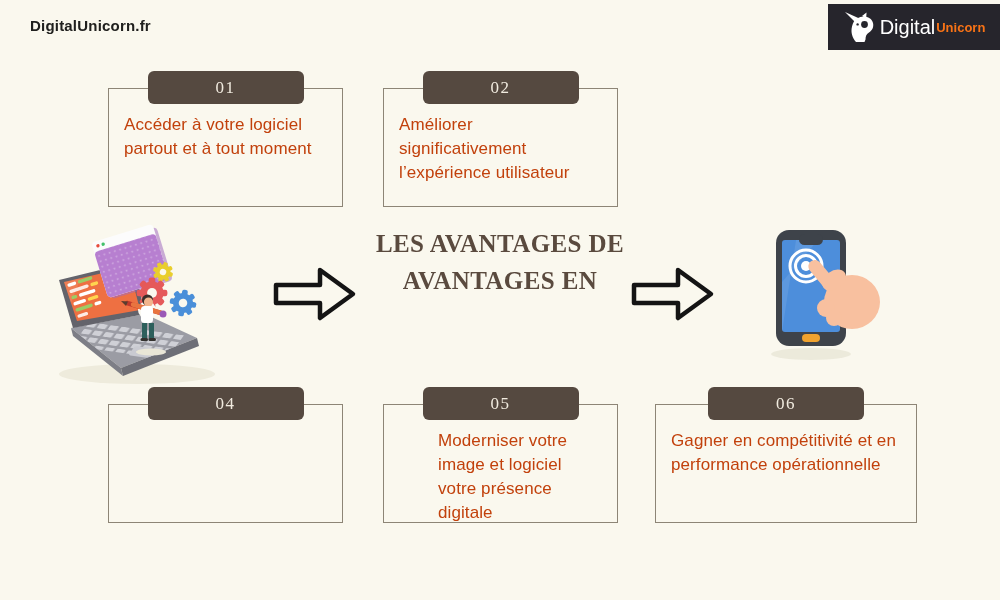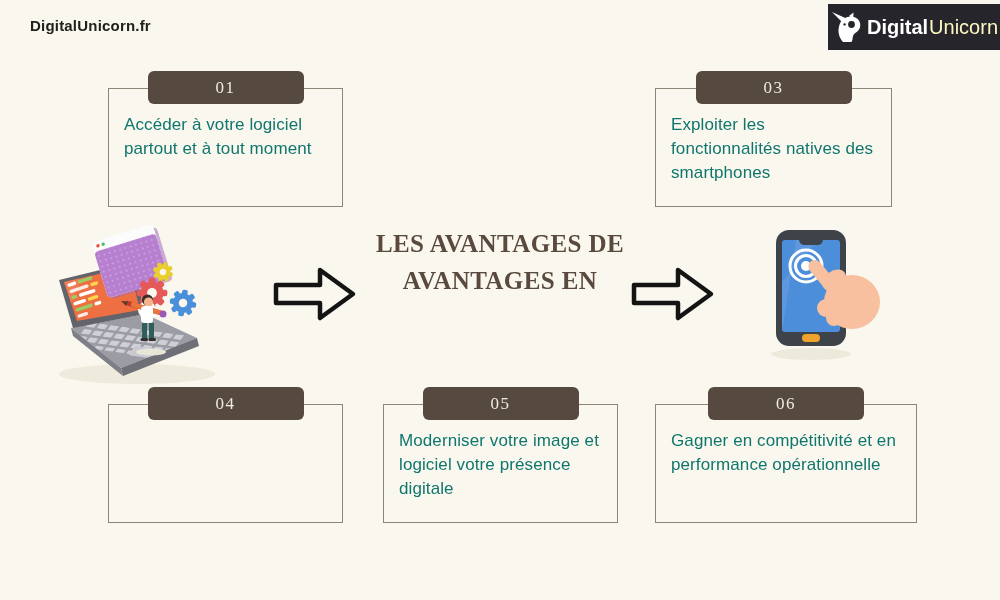--- a/index.html
+++ b/index.html
@@ -9,41 +9,41 @@
   }
   
   .site-url{
     position:absolute;left:30px;top:17px;font-size:15px;font-weight:600;
     color:#20201e;letter-spacing:.2px;
   }
   .logo-box{
     position:absolute;right:0;top:4px;width:172px;height:46px;background:#26252c;
     display:flex;align-items:center;justify-content:center;gap:1px;
   }
-  .logo-bold{color:#ffffff;font-size:20px;font-weight:bold;}
-  .logo-reg{color:#fef9c3;font-size:20px;font-weight:normal;}
+  .logo-bold{color:#ffffff;font-size:20px;font-weight:normal;}
+  .logo-reg{color:#f97316;font-size:13px;font-weight:bold;}
   
   .card{
     position:absolute;width:235px;height:119px;border:1px solid #8d8576;
     background:transparent;box-sizing:border-box;
   }
   .card .badge{
     position:absolute;top:-18px;left:50%;transform:translateX(-50%);
     width:156px;height:33px;background:#554940;border-radius:6px;
     display:flex;align-items:center;justify-content:center;
     color:#f1ebdf;font-family:"Liberation Serif",serif;font-size:17px;letter-spacing:1.5px;
   }
   .card .card-text{
-    padding:24px 16px 0 15px;font-size:17px;line-height:1.42;color:#0f766e;letter-spacing:.1px;
+    padding:24px 16px 0 15px;font-size:17px;line-height:1.42;color:#c2410c;letter-spacing:.1px;
   }
   .pos-c1{left:108px;top:88px;}
   .pos-c2{left:383px;top:88px;}
   .pos-c3{left:655px;top:88px;width:237px;}
   .pos-c4{left:108px;top:404px;}
-  .pos-c5{left:383px;top:404px;}
+  .pos-c5{left:383px;top:404px;padding-left:39px;}
   .pos-c6{left:655px;top:404px;width:262px;}
   
   .center-title{
     position:absolute;left:340px;top:226px;width:320px;text-align:center;
     font-family:"Liberation Serif",serif;font-size:25px;line-height:36.8px;
     color:#5a4a3e;letter-spacing:.4px;font-weight:600;
   }
   
   .arrow1{position:absolute;left:270px;top:263px;}
   .arrow2{position:absolute;left:628px;top:263px;}
@@ -69,23 +69,23 @@
       <circle cx="14.6" cy="15.4" r="1.2" fill="#26252c"></circle>
     </svg>
     <span class="logo-bold">Digital</span>
       <span class="logo-reg">Unicorn</span>
   </div>
 
   <div class="card pos-c1">
     <div class="badge">01</div>
     <div class="card-text">Accéder à votre logiciel partout et à tout moment</div>
   </div>
-  <div class="card pos-c3">
-    <div class="badge">03</div>
-    <div class="card-text">Exploiter les fonctionnalités natives des smartphones</div>
+  <div class="card pos-c2">
+    <div class="badge">02</div>
+    <div class="card-text">Améliorer significativement l’expérience utilisateur</div>
   </div>
 
   <div class="card pos-c4">
     <div class="badge">04</div>
   </div>
   <div class="card pos-c5">
     <div class="badge">05</div>
     <div class="card-text">Moderniser votre image et logiciel votre présence digitale</div>
   </div>
   <div class="card pos-c6">

